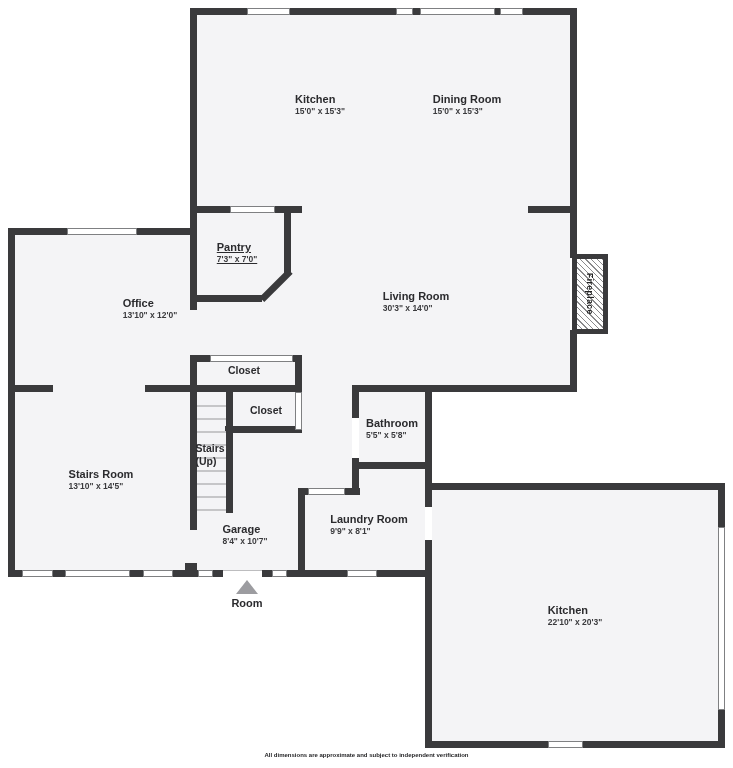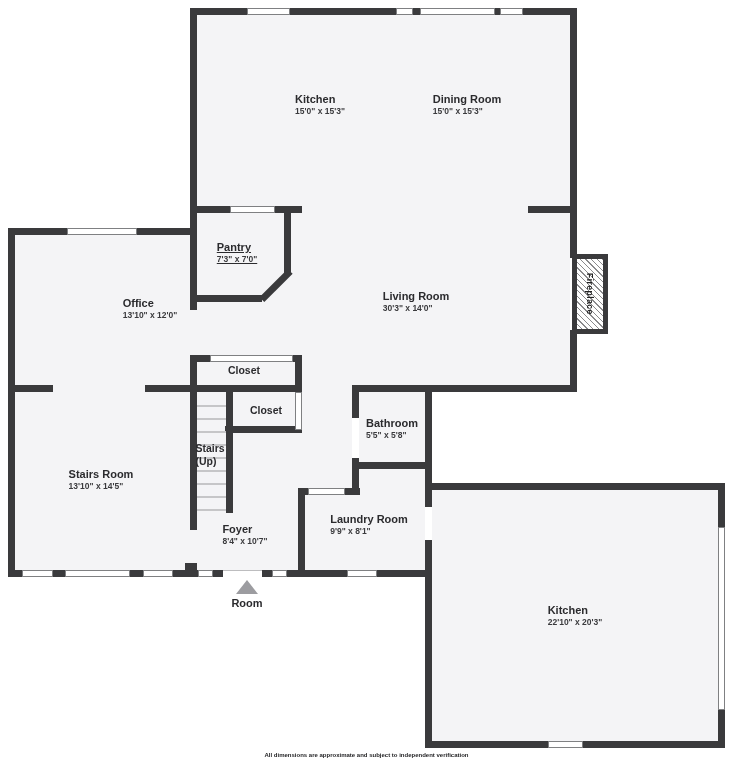--- a/index.html
+++ b/index.html
@@ -147,21 +147,21 @@
   </div>
   <div class="lbl" style="left:392px;top:429px;">
     <div class="rname">Bathroom</div>
     <div class="rdims">5'5" x 5'8"</div>
   </div>
   <div class="lbl" style="left:369px;top:525px;">
     <div class="rname">Laundry Room</div>
     <div class="rdims">9'9" x 8'1"</div>
   </div>
   <div class="lbl" style="left:245px;top:535px;">
-    <div class="rname">Foyer</div>
+    <div class="rname">Garage</div>
     <div class="rdims">8'4" x 10'7"</div>
   </div>
   <div class="lbl" style="left:575px;top:616px;">
     <div class="rname">Kitchen</div>
     <div class="rdims">22'10" x 20'3"</div>
   </div>
   <div class="lbl" style="left:247px;top:603px;">
     <div class="rname">Room</div>
   </div>
 

